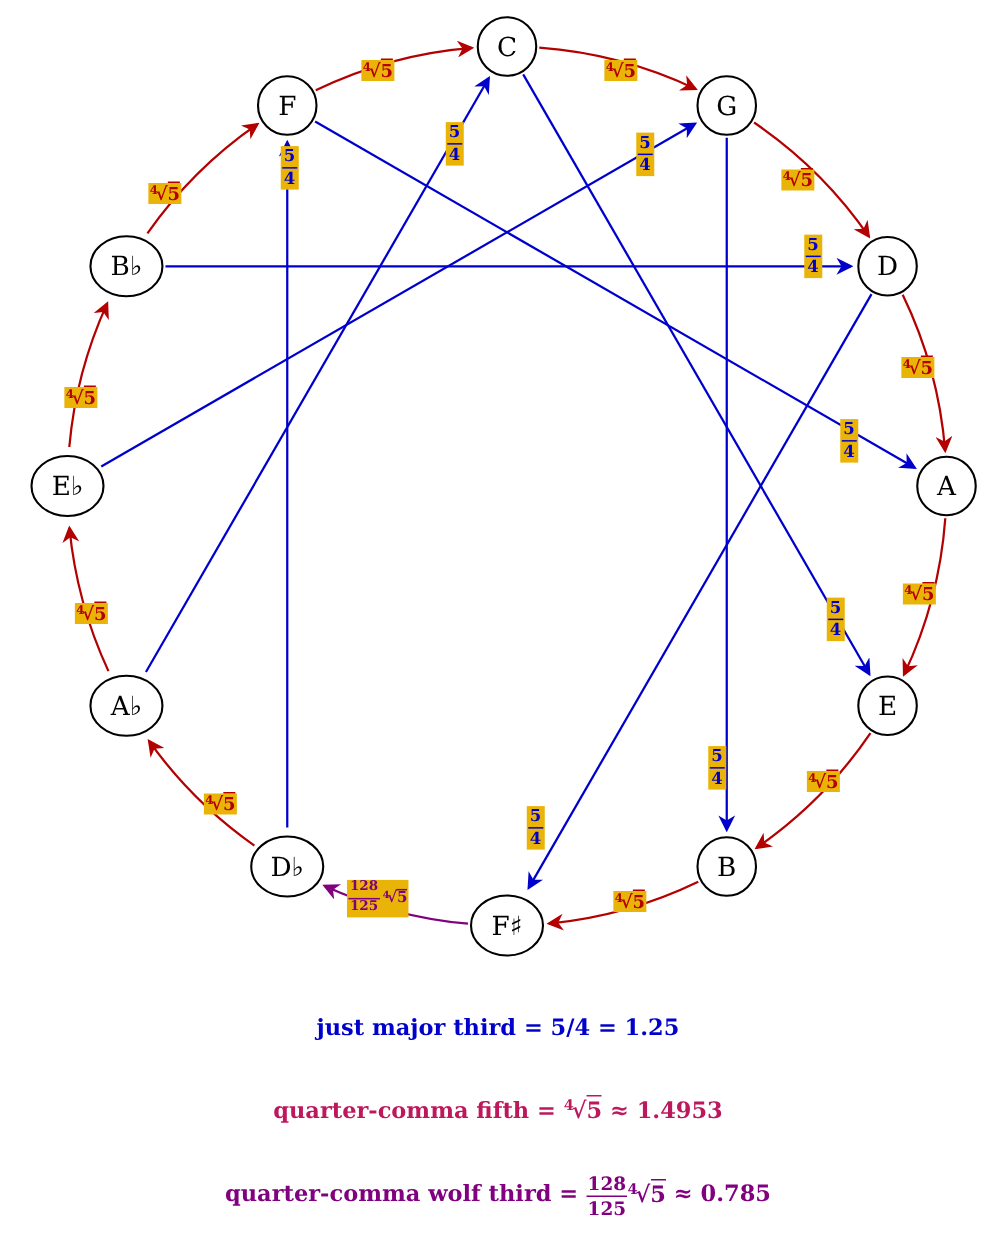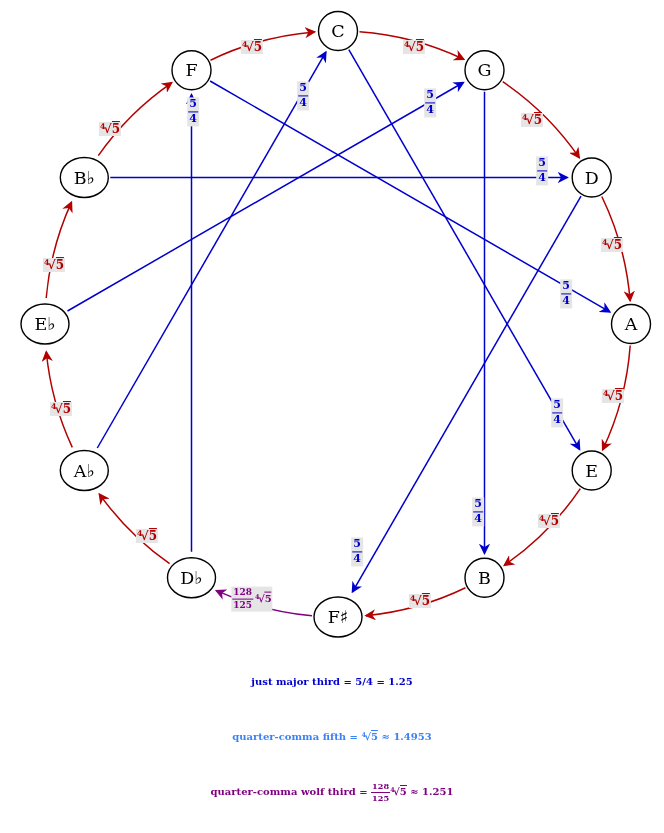--- a/index.html
+++ b/index.html
@@ -19,21 +19,21 @@
   .diagram svg { position: absolute; left: 0; top: 0; }
   .diagram svg text { font-family: "DejaVu Serif", serif; }
   #edge-labels {
     position: absolute; left: 0; top: 0;
     width: 664px; height: 655px;
     pointer-events: none;
   }
   .edge-label {
     position: absolute;
     transform: translate(-50%, -50%);
-    background: #e5e5e5;
+    background: #eab308;
     font-weight: bold;
     line-height: 1;
     white-space: nowrap;
     padding: 1px 1px;
     font-family: "DejaVu Serif", serif;
   }
   .edge-label.fifth { font-size: 12px; }
   .edge-label.third { font-size: 11px; }
   .edge-label.wolf  { font-size: 10px; }
   .edge-label.wolf .frac { font-size: 9px; }
@@ -49,21 +49,21 @@
   .rad { white-space: nowrap; }
   .rad sup { font-size: 65%; vertical-align: 0.5em; margin-right: -1.5px; }
   .rad .rsign { margin-right: 0; }
   .rad .ovl { border-top: 1.2px solid currentColor; }
   .cap {
     position: absolute;
     left: 0;
     width: 100%;
     text-align: center;
     font-weight: bold;
-    font-size: 10px;
+    font-size: 15px;
   }
   .cap .frac { font-size: 82%; }
   .cap1 { top: 676px; }
   .cap2 { top: 731px; }
   .cap3 { top: 782px; }
 </style>
 </head>
 <body>
 
 <div class="page">
@@ -171,25 +171,25 @@
         <div class="edge-label third" style="left: 357px; top: 552px; color: rgb(0, 0, 204);"><span class="frac"><span class="num">5</span><span class="den">4</span></span></div>
         <div class="edge-label third" style="left: 193px; top: 112px; color: rgb(0, 0, 204);"><span class="frac"><span class="num">5</span><span class="den">4</span></span></div>
         <div class="edge-label wolf" style="left: 252px; top: 599px; color: rgb(128, 0, 128);"><span class="frac"><span class="num">128</span><span class="den">125</span></span> <span class="rad"><sup>4</sup><span class="rsign">√</span><span class="ovl">5</span></span></div>
       </div>
   </div>
 
   <div class="cap cap1" style="color: rgb(0, 0, 204);">
     <span>just major third = 5/4 = 1.25</span>
   </div>
 
-  <div class="cap cap2" style="color: #3b82f6;">
+  <div class="cap cap2" style="color: #be185d;">
     <span>quarter-comma fifth =</span>
     <span class="rad"><sup>4</sup><span class="rsign">√</span><span class="ovl">5</span></span>
     <span>≈ 1.4953</span>
   </div>
 
   <div class="cap cap3" style="color: rgb(128, 0, 128);">
     <span>quarter-comma wolf third =</span>
     <span class="frac"><span class="num">128</span><span class="den">125</span></span><span class="rad"><sup>4</sup><span class="rsign">√</span><span class="ovl">5</span></span>
-    <span>≈ 1.251</span>
+    <span>≈ 0.785</span>
   </div>
 
 </div>
 
 </body></html>

